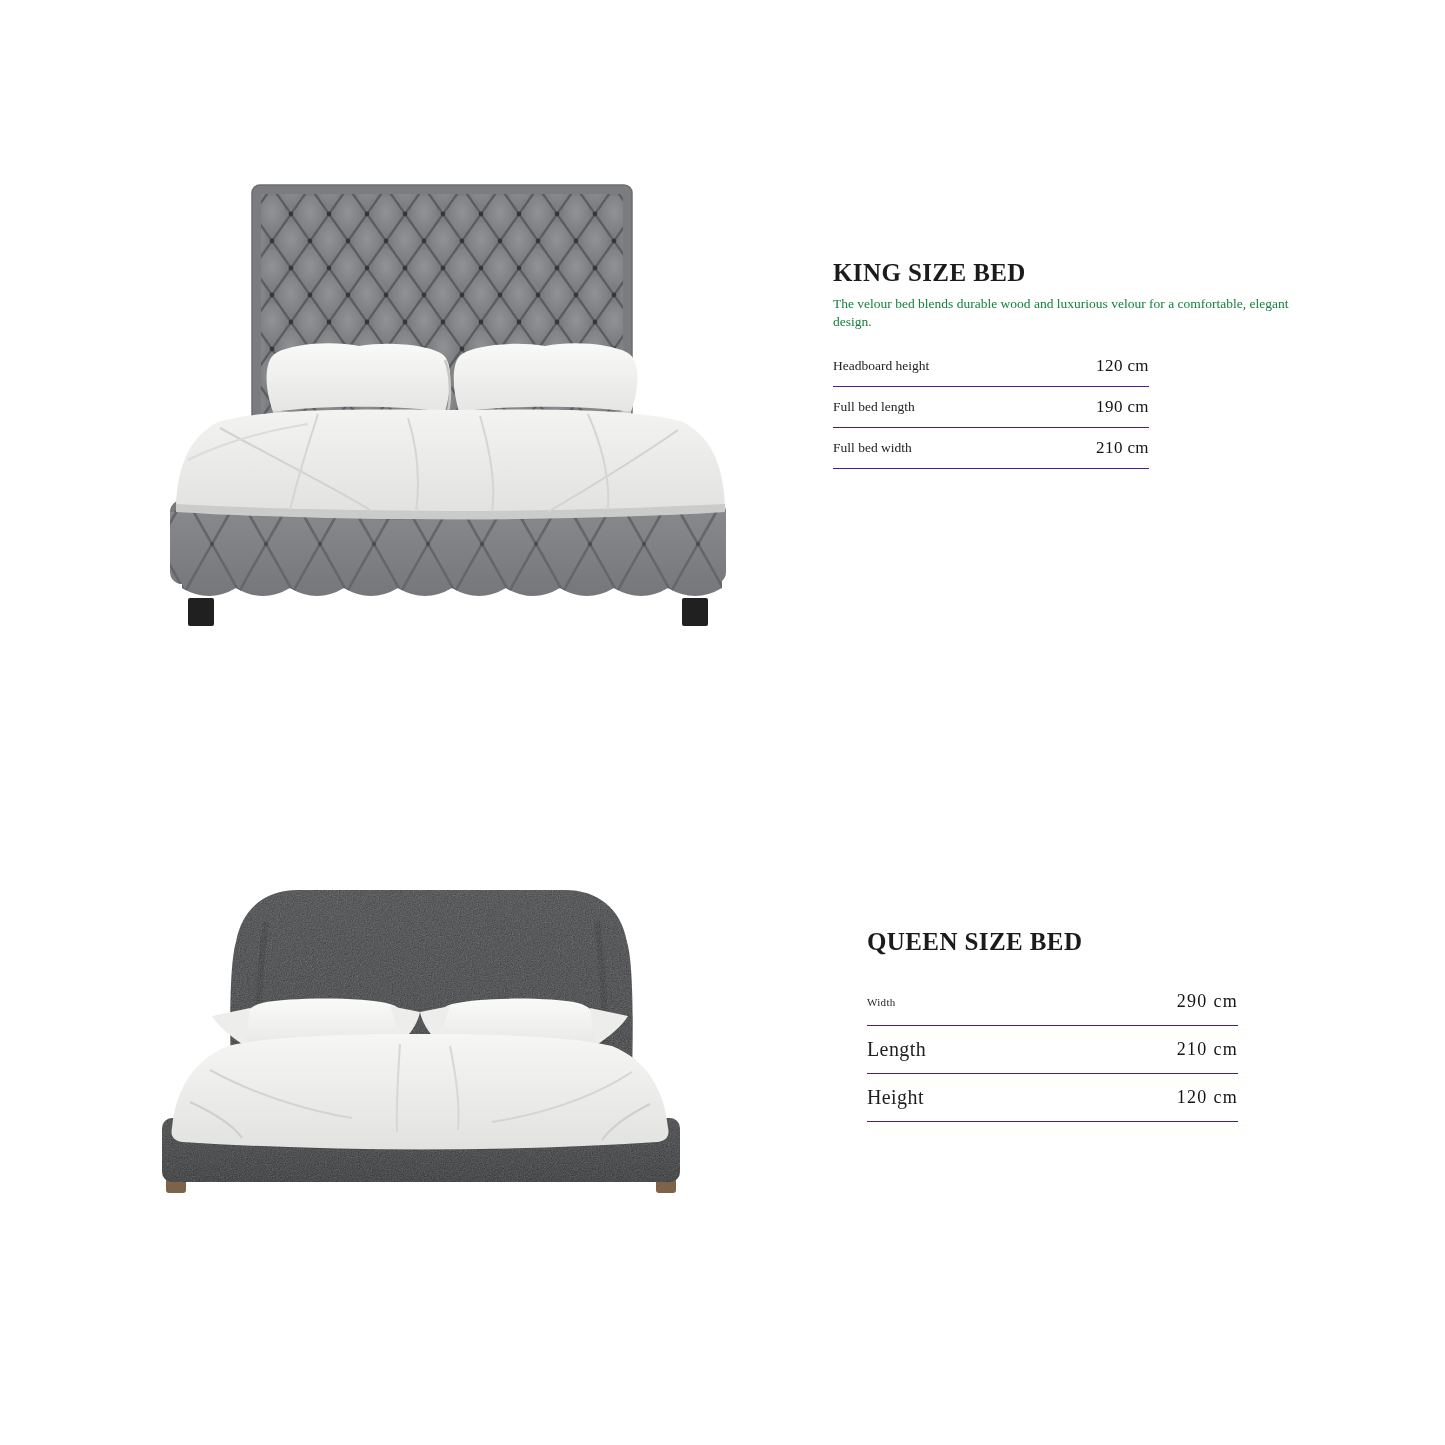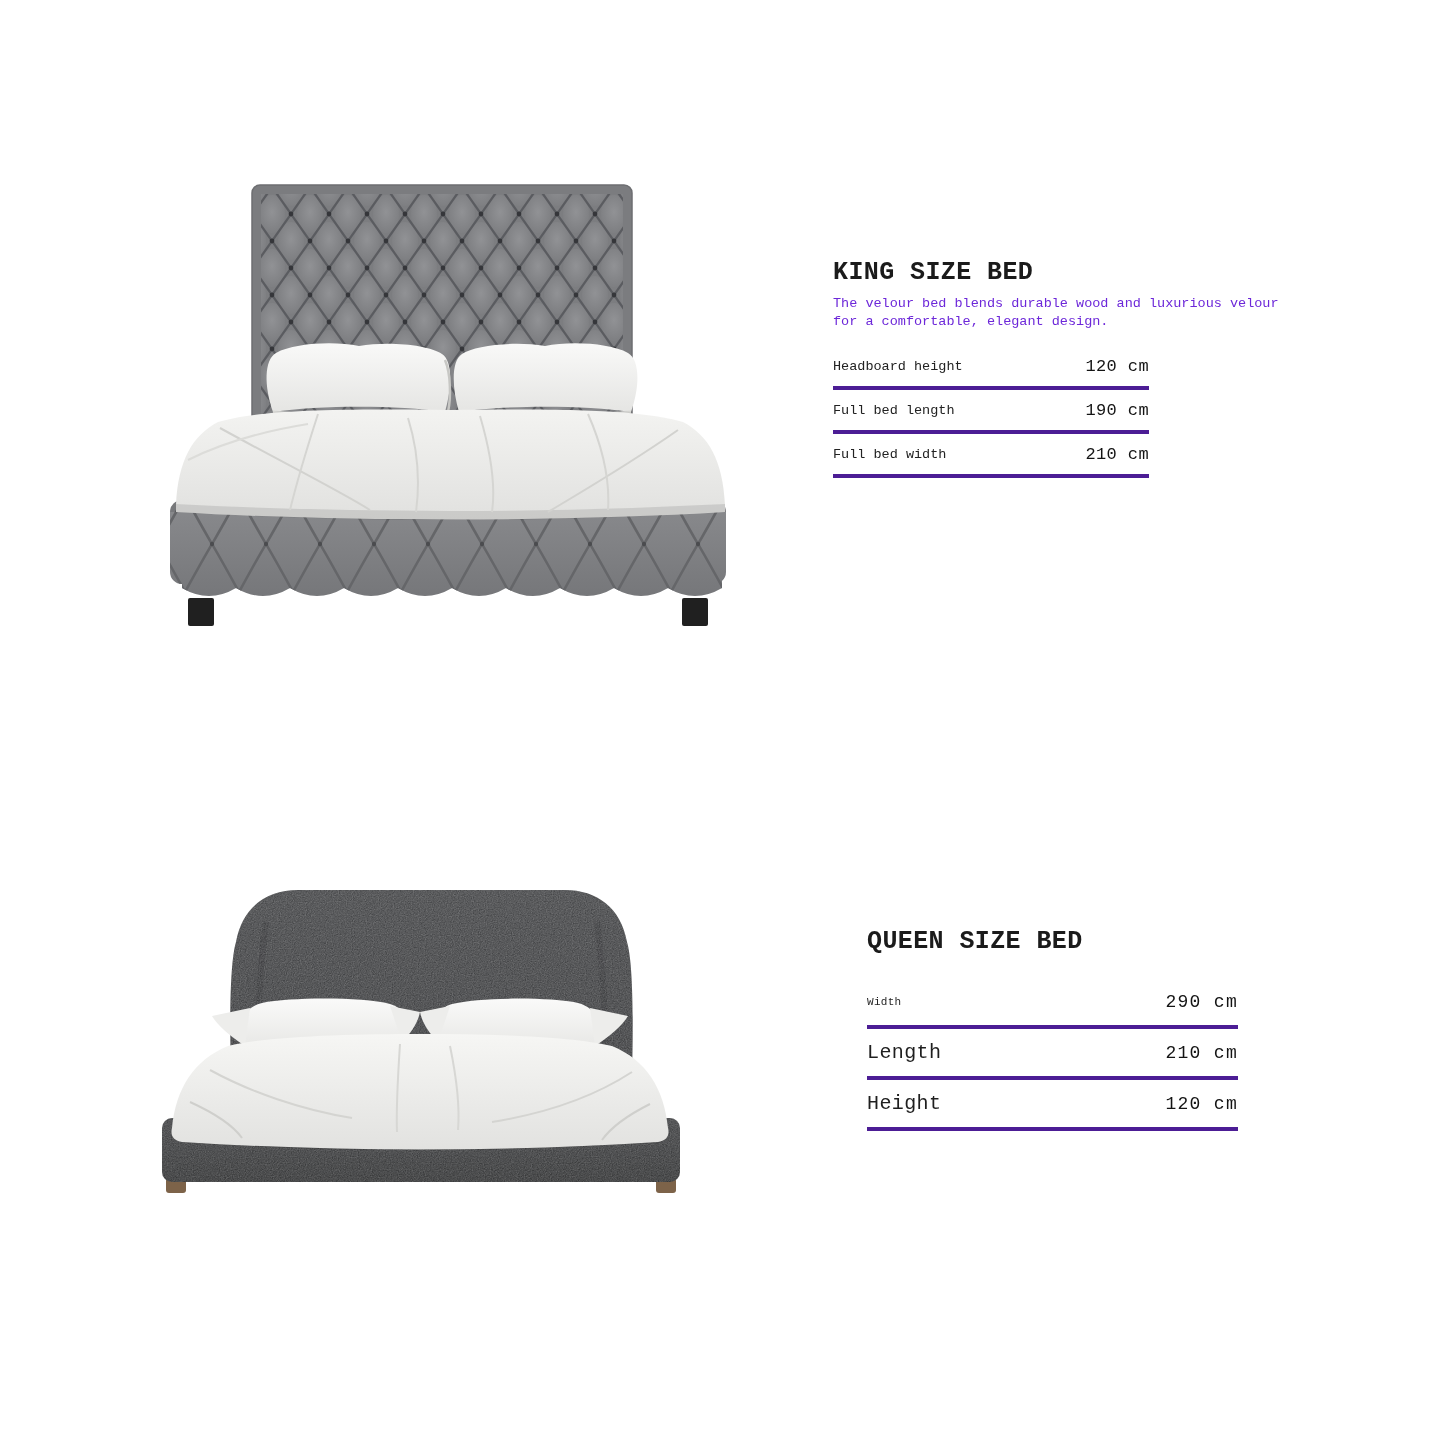--- a/index.html
+++ b/index.html
@@ -1,45 +1,45 @@
 <!DOCTYPE html>
 <html><head>
 <meta charset="utf-8">
 <style>
   html,body{margin:0;padding:0;background:#ffffff;}
   .page{
     position:relative;width:1445px;height:1445px;background:#ffffff;overflow:hidden;
-    font-family:Liberation Mono, monospace;color:#1d1d1d;
+    font-family:Liberation Serif, serif;color:#1d1d1d;
   }
   .bed-image{position:absolute;}
   .bed-image svg{display:block;width:100%;height:100%;}
   .king-image{left:158px;top:160px;width:585px;height:475px;}
   .queen-image{left:150px;top:860px;width:540px;height:340px;}
 
   .info{position:absolute;}
   .king-info{left:833px;top:259px;width:470px;}
   .queen-info{left:867px;top:928px;width:385px;}
 
   .product-title{
     margin:0 0 9px 0;font-size:25px;line-height:27px;font-weight:700;
     letter-spacing:0.4px;color:#1b1b1b;
   }
   .product-desc{
-    margin:0;font-size:13.5px;line-height:17.5px;color:#6d28d9;
+    margin:0;font-size:13.5px;line-height:17.5px;color:#15803d;
   }
   .king-info .product-desc{width:460px;}
   .queen-info .product-desc{width:380px;}
 
   .spec-table{margin-top:16px;}
   .king-info .spec-table{width:316px;}
   .queen-info .spec-table{width:371px;margin-top:23px;}
 
   .spec-row{
     display:flex;justify-content:space-between;align-items:center;
-    border-bottom:4px solid #4c1d95;
+    border-bottom:1px solid #4c1d95;
   }
   .king-info .spec-row{height:40px;}
   .queen-info .spec-row{height:47px;}
 
   .spec-label{font-size:13.5px;color:#222222;}
   .queen-info .spec-label{font-size:20px;letter-spacing:0.4px;color:#1f1f1f;}
   .queen-info .spec-row:first-child .spec-label{font-size:11px;letter-spacing:0.3px;}
 
   .spec-value{font-size:17px;color:#141414;letter-spacing:0.4px;text-align:center;}
   .queen-info .spec-value{font-size:18px;letter-spacing:1.3px;}

